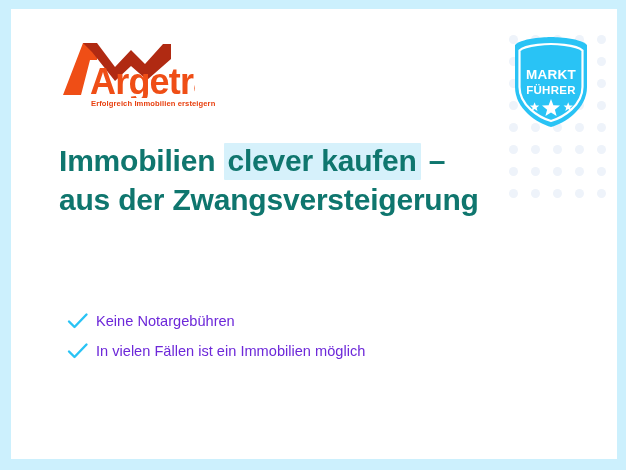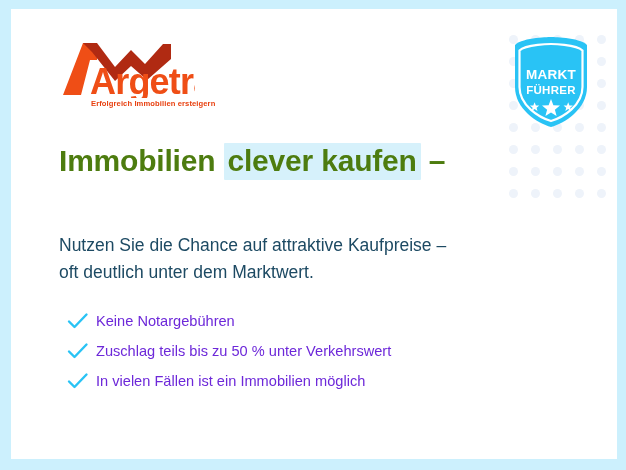--- a/index.html
+++ b/index.html
@@ -72,21 +72,21 @@
     letter-spacing:.3px;
   }
 
   
   #headline {
     position:absolute;
     left:48px; top:133px;
     z-index:2;
     font-size:30px;
     font-weight:bold;
-    color:#4d7c0f;
+    color:#0f766e;
     line-height:1.29;
     letter-spacing:-.2px;
     white-space:nowrap;
   }
   #headline .hl {
     background:#d6f1fb;
     padding:1px 4px 3px 4px;
     border-radius:1px;
   }
 
@@ -194,43 +194,34 @@
         </g>
       </svg>
       
       
     </div>
 
     <div id="headline">
       <div>
         <span>Immobilien </span><span class="hl">clever kaufen</span><span> –</span>
       </div>
-    </div>
-
-    <div id="subhead">
-      <div>Nutzen Sie die Chance auf attraktive Kaufpreise –</div>
-      <div>oft deutlich unter dem Marktwert.</div>
-    </div>
+      <div>aus der Zwangsversteigerung</div>
+    </div>
+
 
     <div id="bullets">
 
       <div class="bullet">
         <svg class="check" width="22" height="18" viewBox="0 0 22 18">
           <path d="M2 9.5 L7.5 15 L19.5 2.5" fill="none" stroke="#29c3f5" stroke-width="2.4" stroke-linecap="round" stroke-linejoin="round"></path>
         </svg>
         <span class="blabel">Keine Notargebühren</span>
       </div>
 
 
-      <div class="bullet">
-        <svg class="check" width="22" height="18" viewBox="0 0 22 18">
-          <path d="M2 9.5 L7.5 15 L19.5 2.5" fill="none" stroke="#29c3f5" stroke-width="2.4" stroke-linecap="round" stroke-linejoin="round"></path>
-        </svg>
-        <span class="blabel">Zuschlag teils bis zu 50 % unter Verkehrswert</span>
-      </div>
 
       <div class="bullet">
         <svg class="check" width="22" height="18" viewBox="0 0 22 18">
           <path d="M2 9.5 L7.5 15 L19.5 2.5" fill="none" stroke="#29c3f5" stroke-width="2.4" stroke-linecap="round" stroke-linejoin="round"></path>
         </svg>
         <span class="blabel">In vielen Fällen ist ein Immobilien möglich</span>
       </div>
 
     </div>
 

